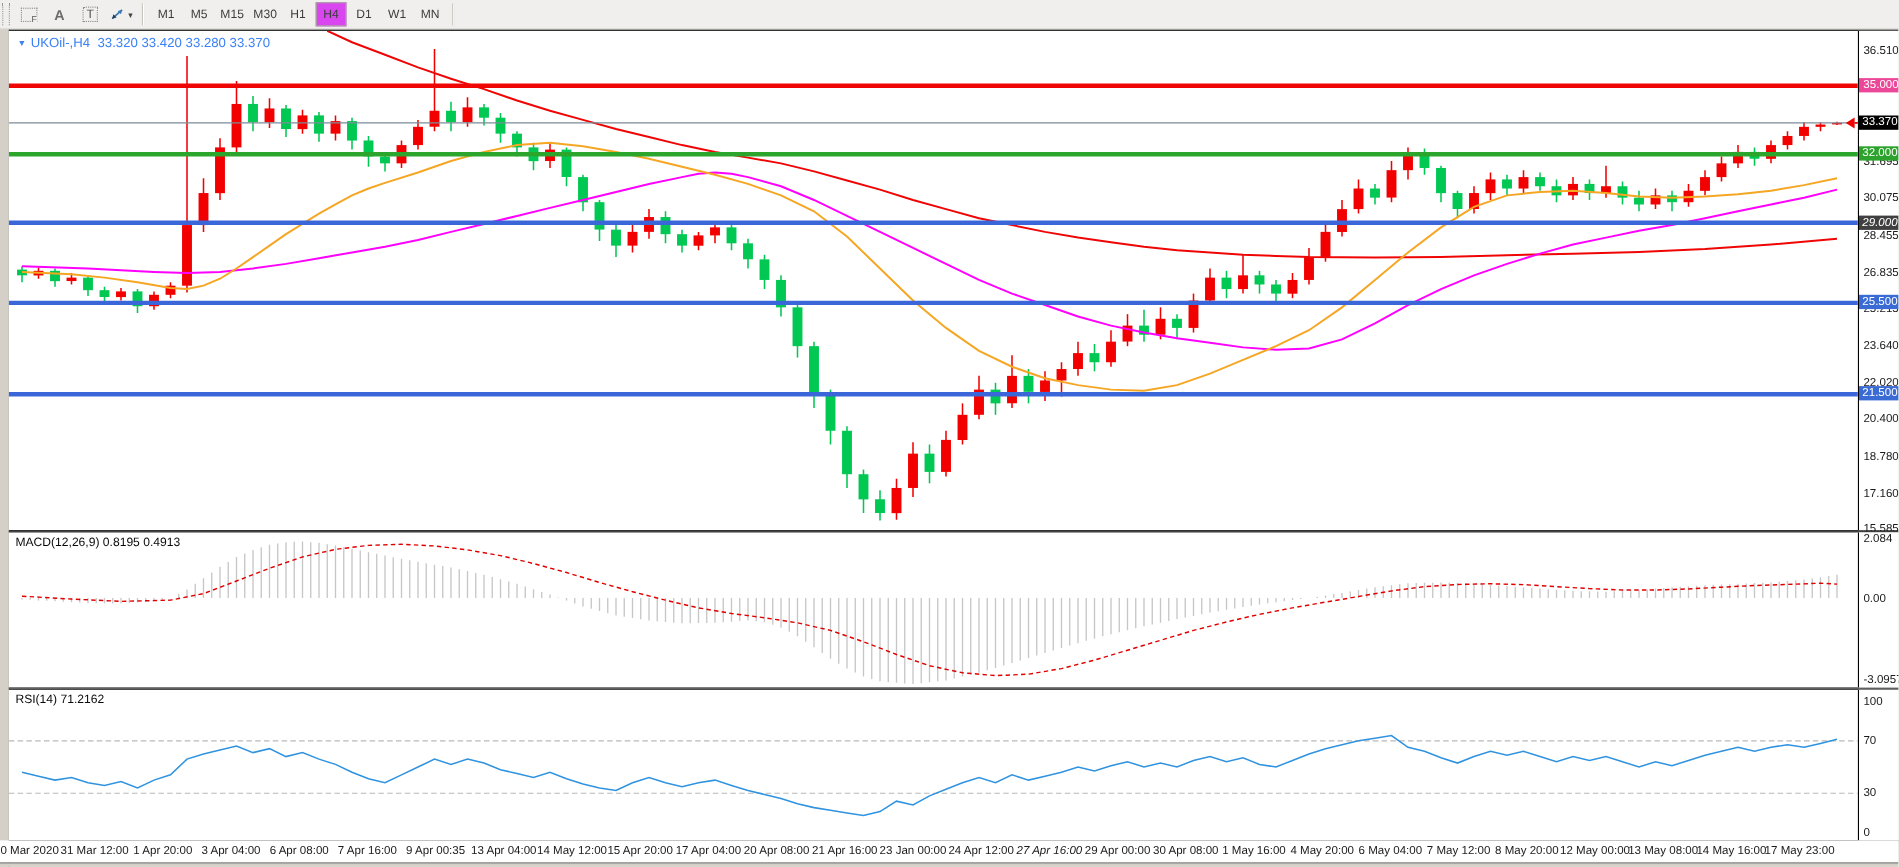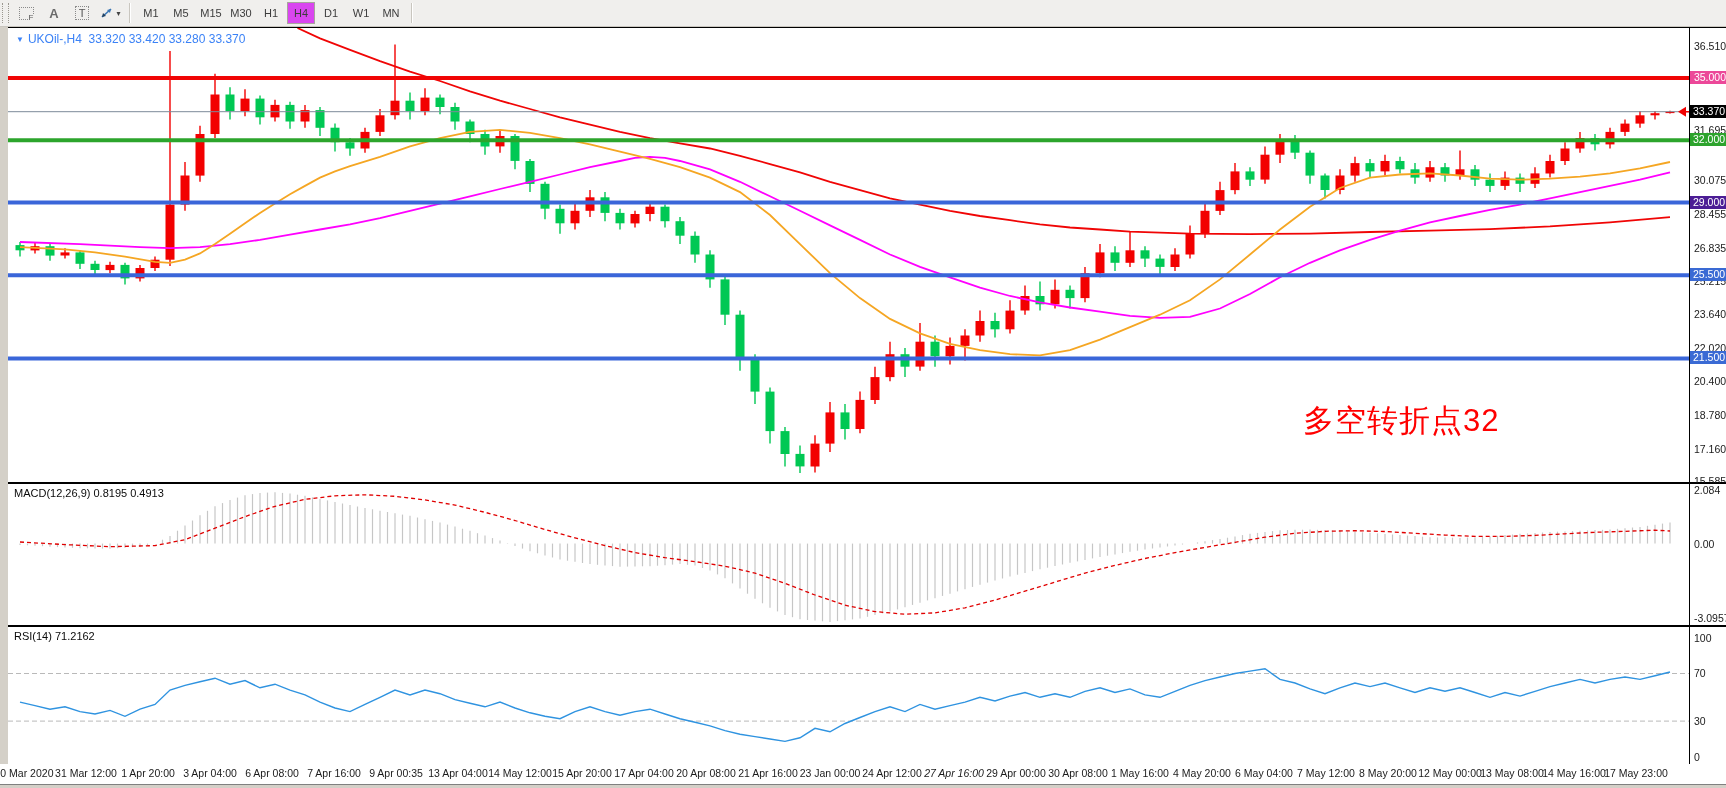--- a/index.html
+++ b/index.html
@@ -313,38 +313,37 @@
           <line x1="0" x2="1681" y1="112.2" y2="112.2" stroke="#2ca52c" stroke-width="4"></line>
           <line x1="0" x2="1681" y1="174.5" y2="174.5" stroke="#3a66d9" stroke-width="4"></line>
           <line x1="0" x2="1681" y1="247.3" y2="247.3" stroke="#3a66d9" stroke-width="4"></line>
           <line x1="0" x2="1681" y1="330.4" y2="330.4" stroke="#3a66d9" stroke-width="4"></line>
           <path d="M 1670,83.73546910755152 l 8,-5 l 0,10 z" fill="#f00000"></path>
           <line x1="1678" x2="1686" y1="83.73546910755152" y2="83.73546910755152" stroke="#f00000" stroke-width="1.5"></line>
         </svg>
       <div id="pane-title">
         <span class="tri">▼</span><span>UKOil-,H4</span>&nbsp;&nbsp;<span>33.320 33.420 33.280 33.370</span>
       </div>
-      <div id="annotation">多空转折点32</div>
       <div class="vaxis" id="axis-main">
           <div class="tick" style="top: 12px;">36.510</div>
-          <div class="tick" style="top: 96px;">31.695</div>
+          <div class="tick" style="top: 113px;">31.695</div>
           <div class="tick" style="top: 146px;">30.075</div>
           <div class="tick" style="top: 180px;">28.455</div>
           <div class="tick" style="top: 214px;">26.835</div>
           <div class="tick" style="top: 247px;">25.215</div>
           <div class="tick" style="top: 280px;">23.640</div>
           <div class="tick" style="top: 314px;">22.020</div>
           <div class="tick" style="top: 347px;">20.400</div>
           <div class="tick" style="top: 381px;">18.780</div>
           <div class="tick" style="top: 415px;">17.160</div>
           <div class="tick" style="top: 447px;">15.585</div>
           <div class="badge" style="top: 43px; background: #ec4899; text-align: center;">35.000</div>
           <div class="badge" style="top: 77px; background: rgb(0, 0, 0);">33.370</div>
           <div class="badge" style="top: 105px; background: rgb(45, 163, 45);">32.000</div>
-          <div class="badge" style="top: 168px; background: #4c1d95;">29.000</div>
+          <div class="badge" style="top: 168px; background: #404040; font-style: italic;">29.000</div>
           <div class="badge" style="top: 240px; background: rgb(58, 106, 212);">25.500</div>
           <div class="badge" style="top: 323px; background: rgb(58, 106, 212);">21.500</div>
         </div>
     </div>
 
     <div class="pane" id="pane-macd" style="top:456px;height:141px;">
       <svg class="plot" id="svg-macd" width="1681" height="141">
           <line x1="12.0" x2="12.0" y1="59.6" y2="60.9" stroke="#c6c6c6" stroke-width="1.2"></line>
           <line x1="19.5" x2="19.5" y1="59.6" y2="61.3" stroke="#c6c6c6" stroke-width="1.2"></line>
           <line x1="27.0" x2="27.0" y1="59.6" y2="61.8" stroke="#c6c6c6" stroke-width="1.2"></line>

